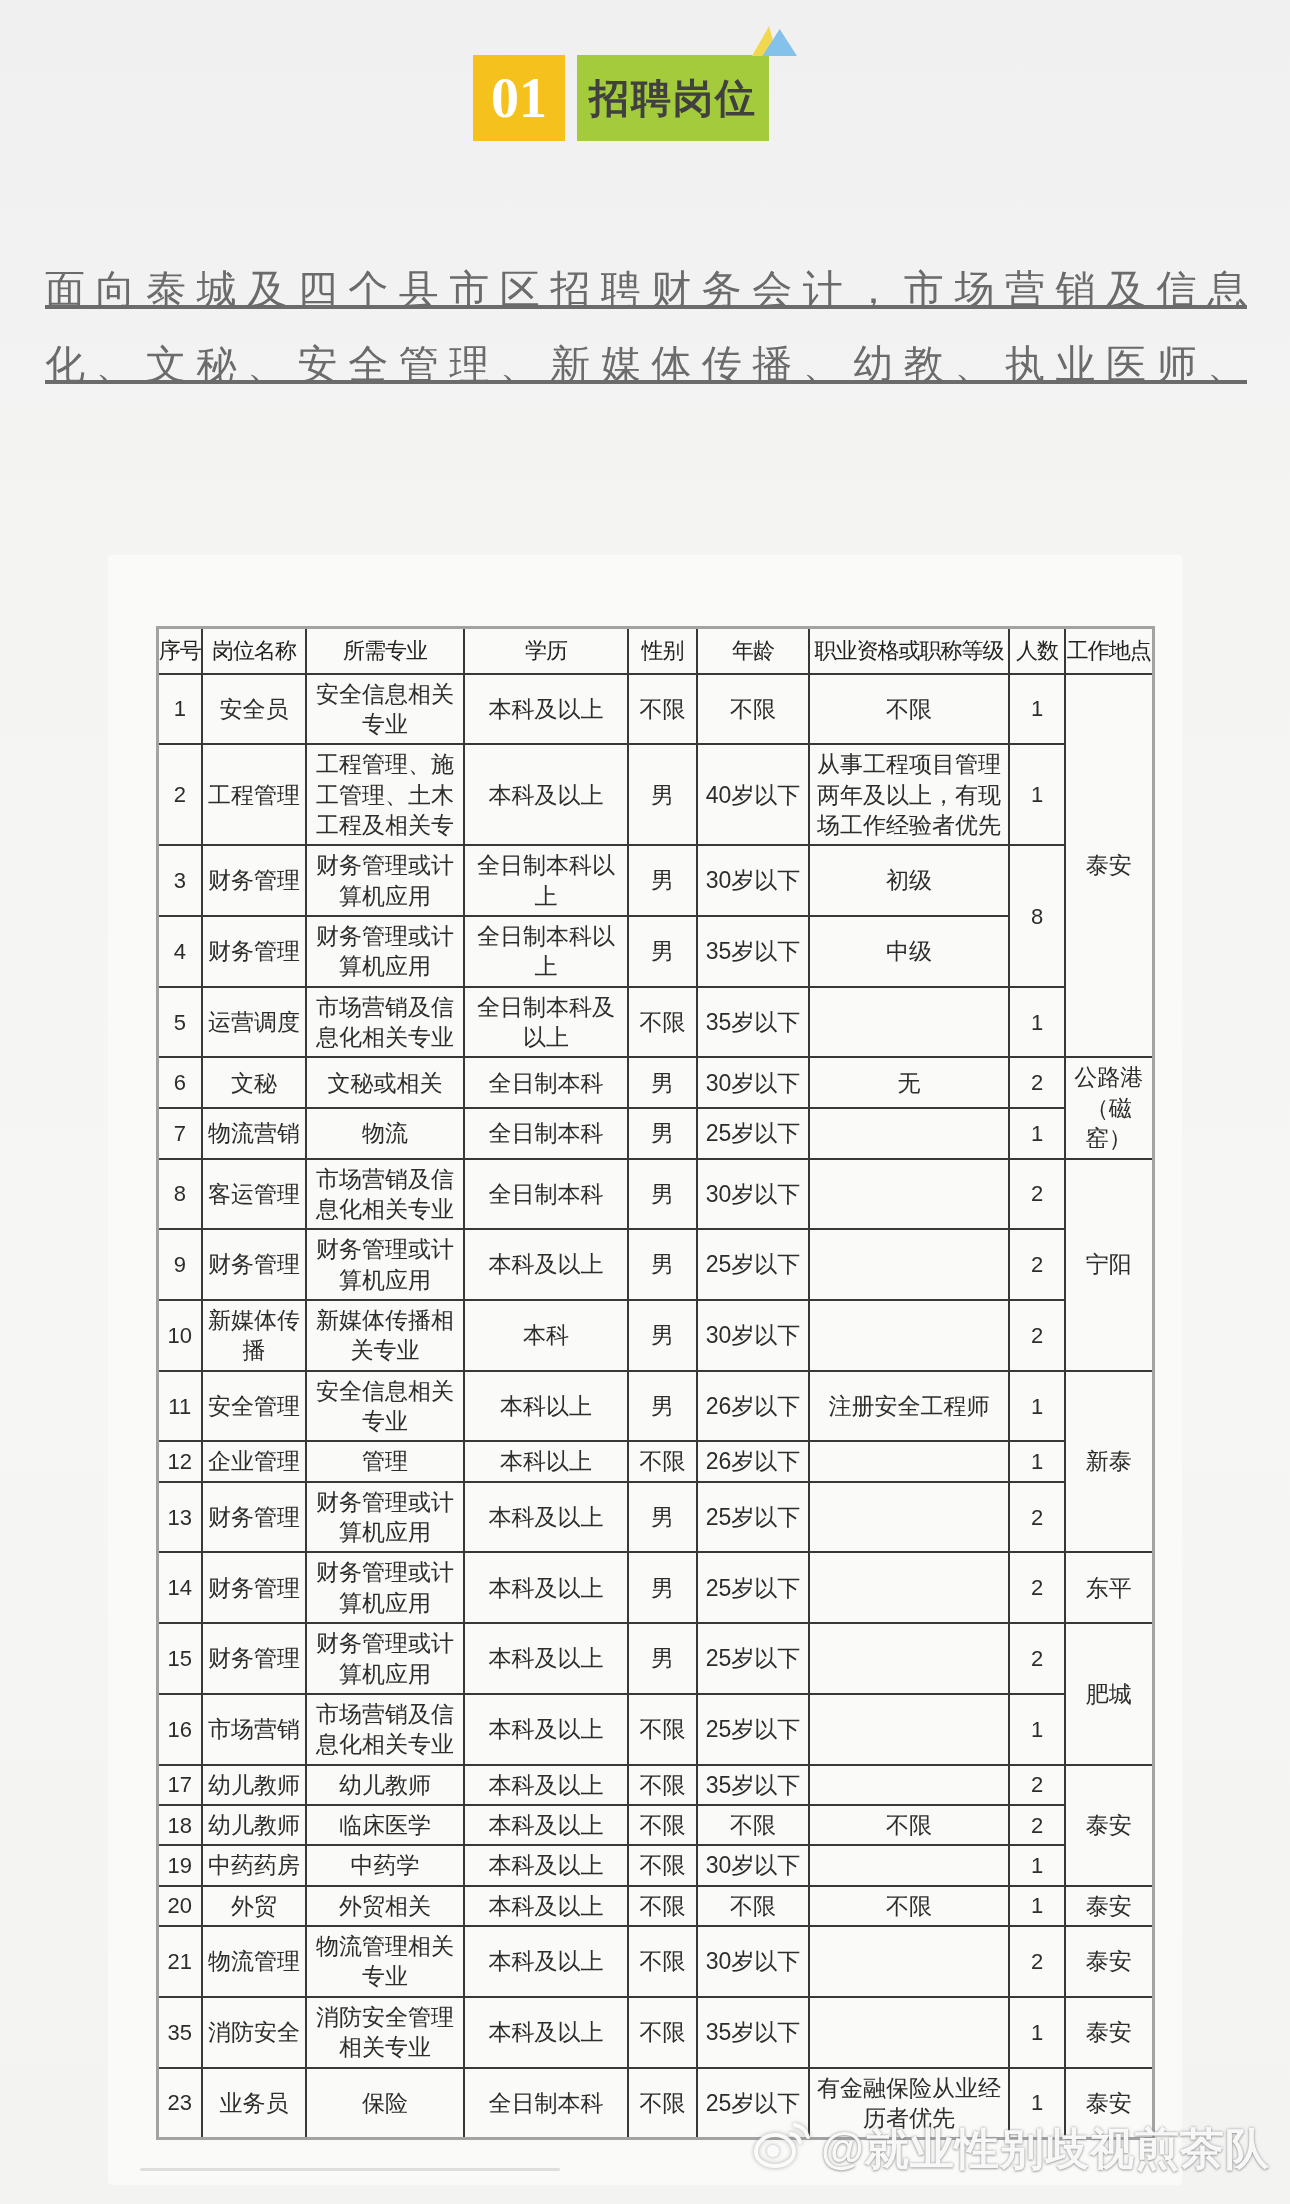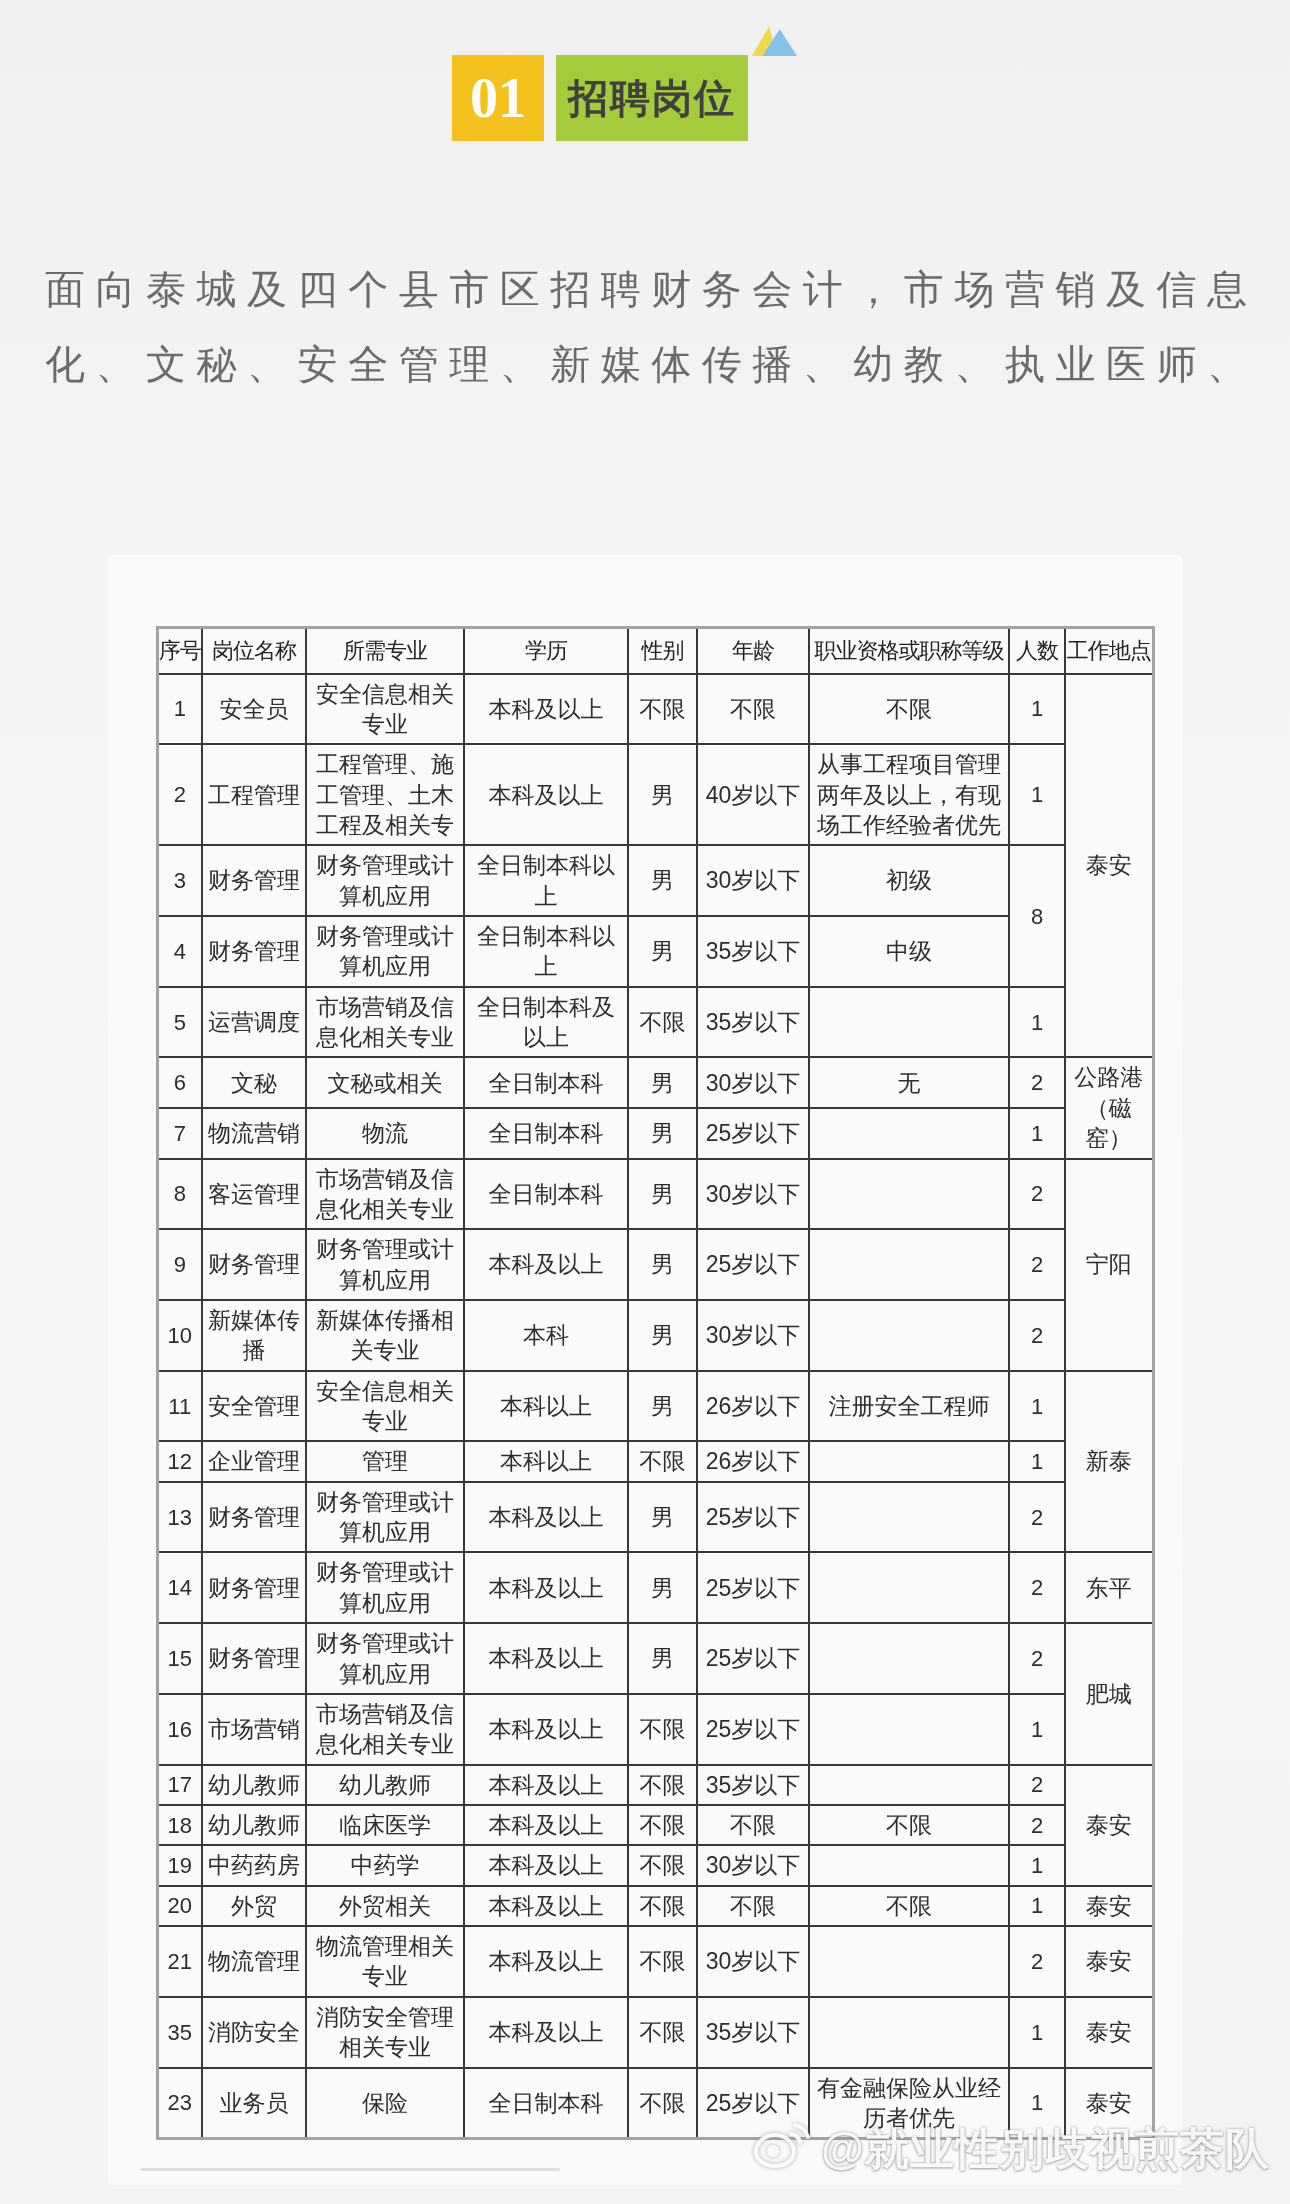--- a/index.html
+++ b/index.html
@@ -7,38 +7,38 @@
   body {
     position:relative; overflow:hidden;
     font-family:"Liberation Sans", sans-serif;
     background:linear-gradient(180deg,#f0f0f1 0%, #f4f4f3 25%, #f6f6f4 60%, #f3f3f2 100%);
   }
   .paper {
     position:absolute; left:108px; top:555px; width:1074px; height:1630px;
     background:#fafaf8; border-radius:4px;
   }
   
-  .badges { position:absolute; left:452px; top:55px; display:flex; align-items:stretch; }
+  .badges { position:absolute; left:473px; top:55px; display:flex; align-items:stretch; }
   .badge-num {
     width:92px; height:86px; background:#f5c21d; color:#ffffff;
     font-family:"Liberation Serif", serif; font-weight:bold; font-size:56px;
     display:flex; align-items:center; justify-content:center;
   }
   .badge-title {
     height:86px; margin-left:12px; background:#a3cb3b; color:#404040;
     font-weight:bold; font-size:40px; letter-spacing:2px;
     padding:0 12px; display:flex; align-items:center; justify-content:center;
   }
   .tri-wrap { position:absolute; left:749px; top:26px; width:48px; height:30px; }
   .tri-y { position:absolute; left:0; top:0; width:100%; height:100%;
     background:#f2d84f; clip-path:polygon(42% 0, 6% 100%, 58% 100%); }
   .tri-b { position:absolute; left:0; top:0; width:100%; height:100%;
     background:#85c2e9; clip-path:polygon(64% 10%, 100% 100%, 28% 100%); }
   
-  .intro { position:absolute; left:45px; top:252px; width:1202px; color:#6b6b6b; }
+  .intro { position:absolute; left:45px; top:252px; width:1202px; color:#6b6b6b;text-decoration:underline; }
   .intro .line { font-size:40px; line-height:75px; text-align:justify; white-space:nowrap; }
   .intro .line.fill { text-align-last:justify; white-space:normal; }
   
   .table-section { position:absolute; left:147px; top:626px; width:1016px; }
   .table-title {
     text-align:center; font-family:"Liberation Serif", serif; font-weight:700;
     font-size:37px; color:#242424; letter-spacing:2px; margin-bottom:12px;
   }
   table.demand {
     width:996px; margin:0 auto; border-collapse:collapse; table-layout:fixed;

